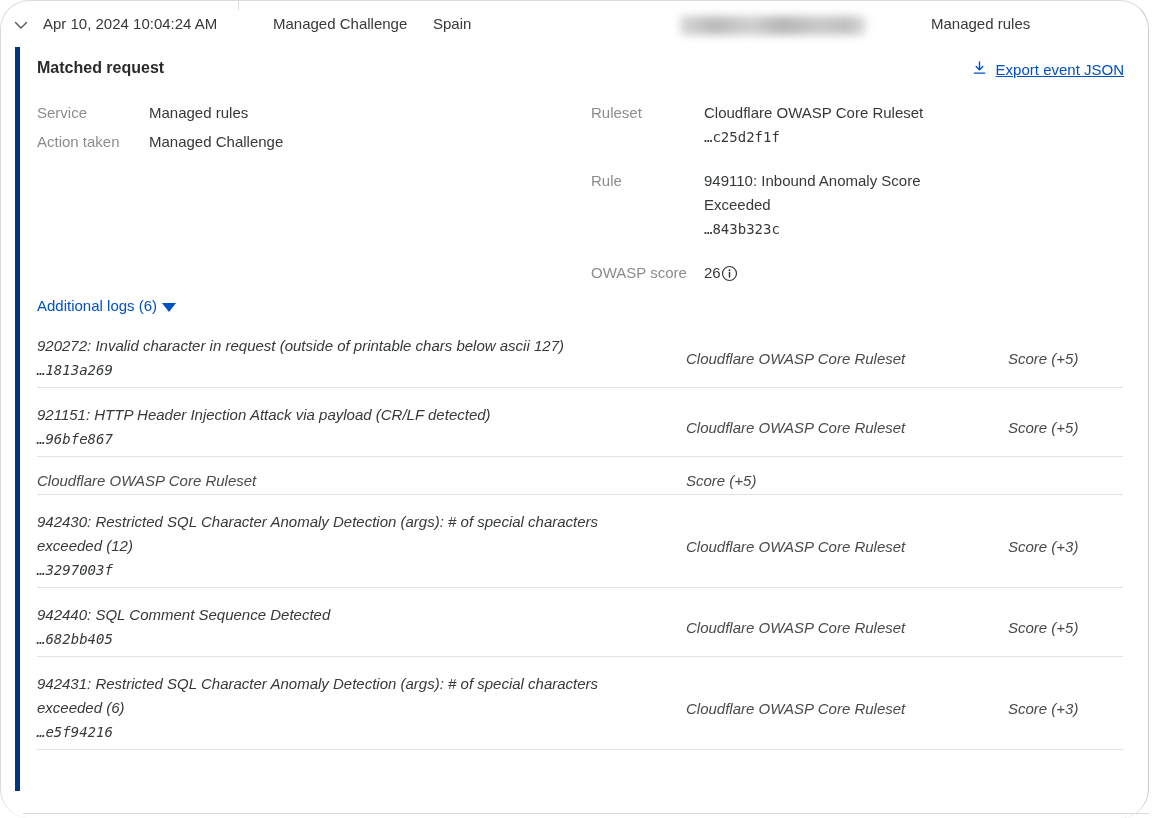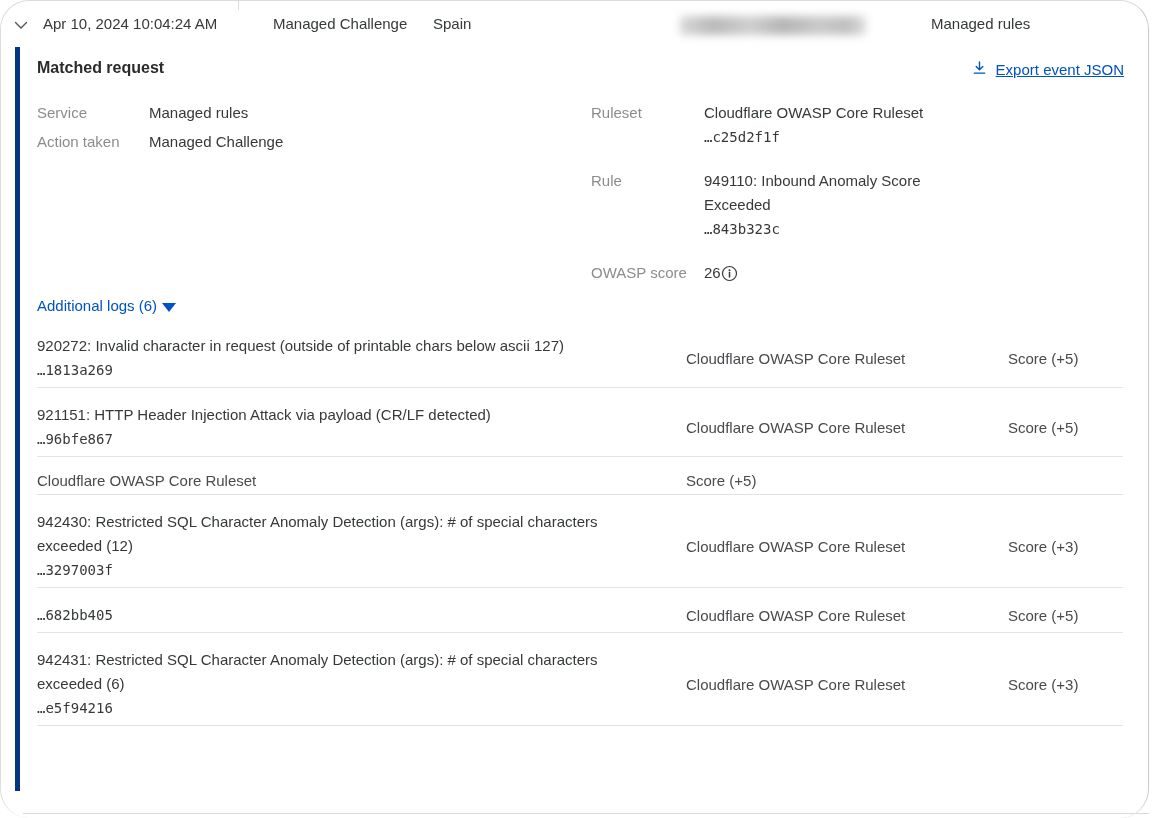--- a/index.html
+++ b/index.html
@@ -62,21 +62,21 @@
   .info-icon { display:inline-block; width:17px; height:17px; cursor:pointer; }
   
   .logs-toggle { display:inline-flex; align-items:center; margin-top:12px; cursor:pointer; }
   .logs-toggle .link-text { color:#0051c3; font-size:15px; }
   .triangle-down {
     width:0; height:0; margin-left:5px; margin-top:3px;
     border-left:7px solid transparent; border-right:7px solid transparent;
     border-top:9px solid #0051c3;
   }
   
-  .logs-table { margin-top:14px; width:1086px; }
+  .logs-table { margin-top:14px; width:1086px;font-style:italic; }
   .log-row {
     display:grid; grid-template-columns:649px 322px 115px;
     align-items:center;
     border-bottom:1px solid #e2e2e2;
     padding:15px 0 5px 0;
   }
   .log-row:first-child { padding-top:6px; }
   .log-desc { line-height:24px; max-width:592px; color:#36393a; }
   .log-id { line-height:24px; }
   .log-ruleset { color:#494a4d; }
@@ -185,20 +185,21 @@
         <div>
           <div class="log-desc">942430: Restricted SQL Character Anomaly Detection (args): # of special characters exceeded (12)</div>
           <div class="mono log-id">…3297003f</div>
         </div>
         <div class="log-ruleset">Cloudflare OWASP Core Ruleset</div>
         <div class="log-score">Score (+3)</div>
       </div>
 
       <div class="log-row">
         <div>
+          <div class="log-desc">942440: SQL Comment Sequence Detected</div>
           <div class="mono log-id">…682bb405</div>
         </div>
         <div class="log-ruleset">Cloudflare OWASP Core Ruleset</div>
         <div class="log-score">Score (+5)</div>
       </div>
 
       <div class="log-row">
         <div>
           <div class="log-desc">942431: Restricted SQL Character Anomaly Detection (args): # of special characters exceeded (6)</div>
           <div class="mono log-id">…e5f94216</div>

